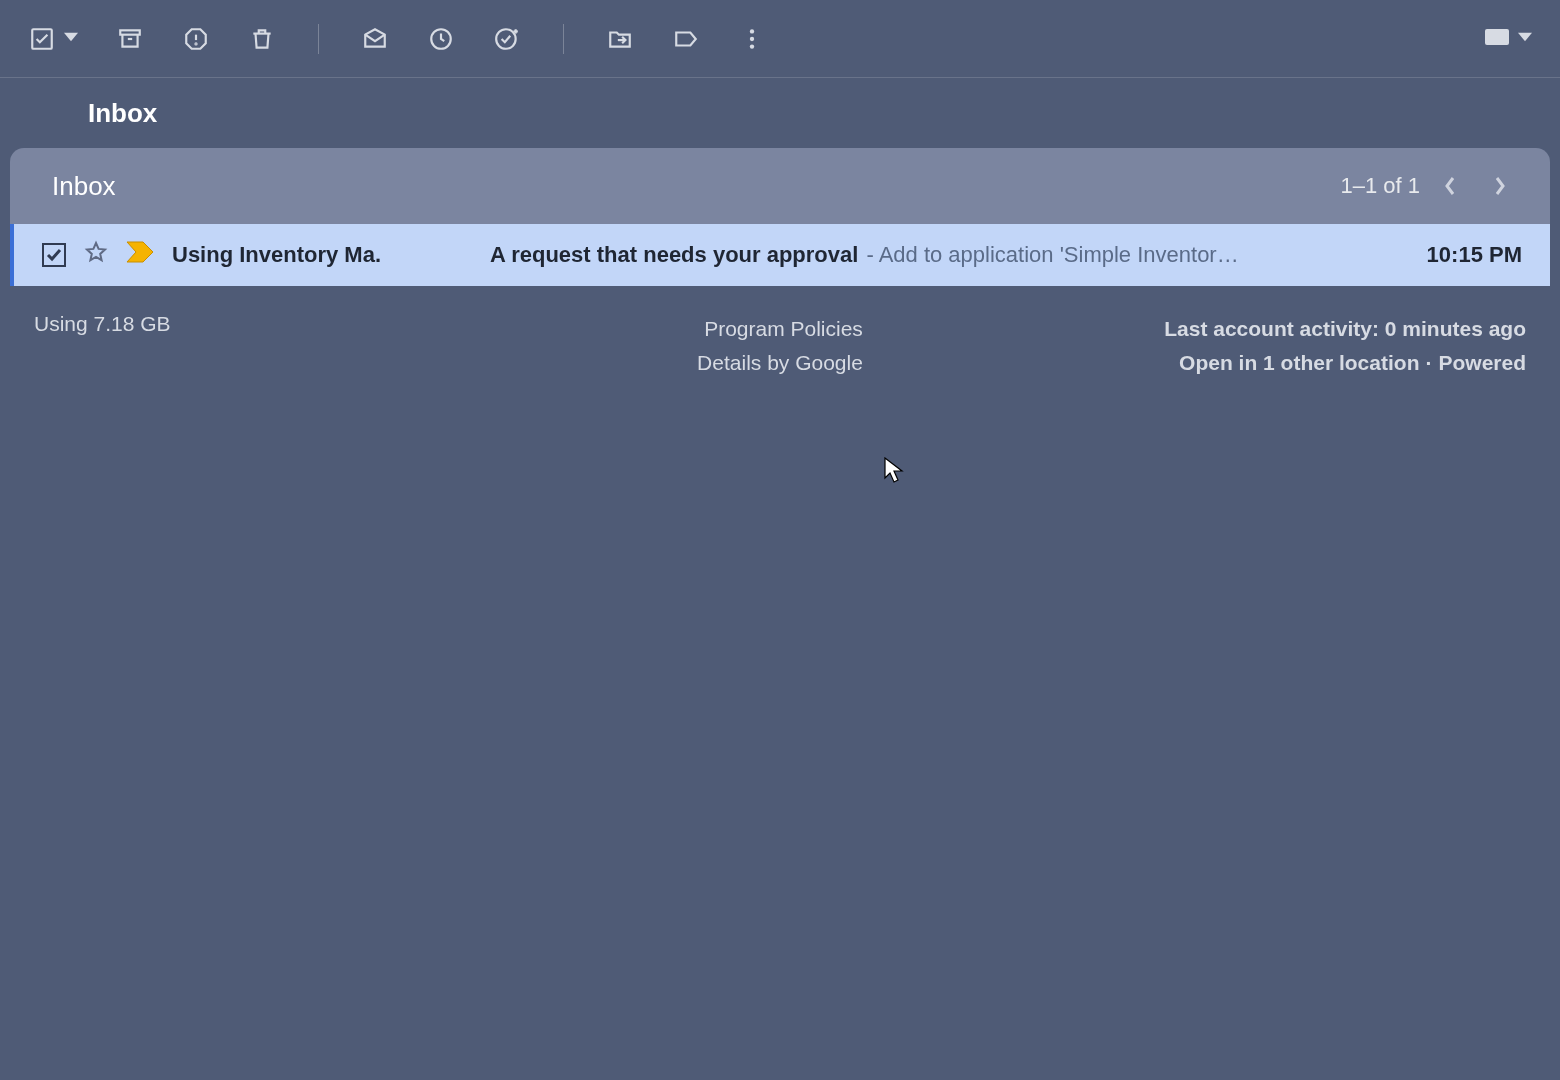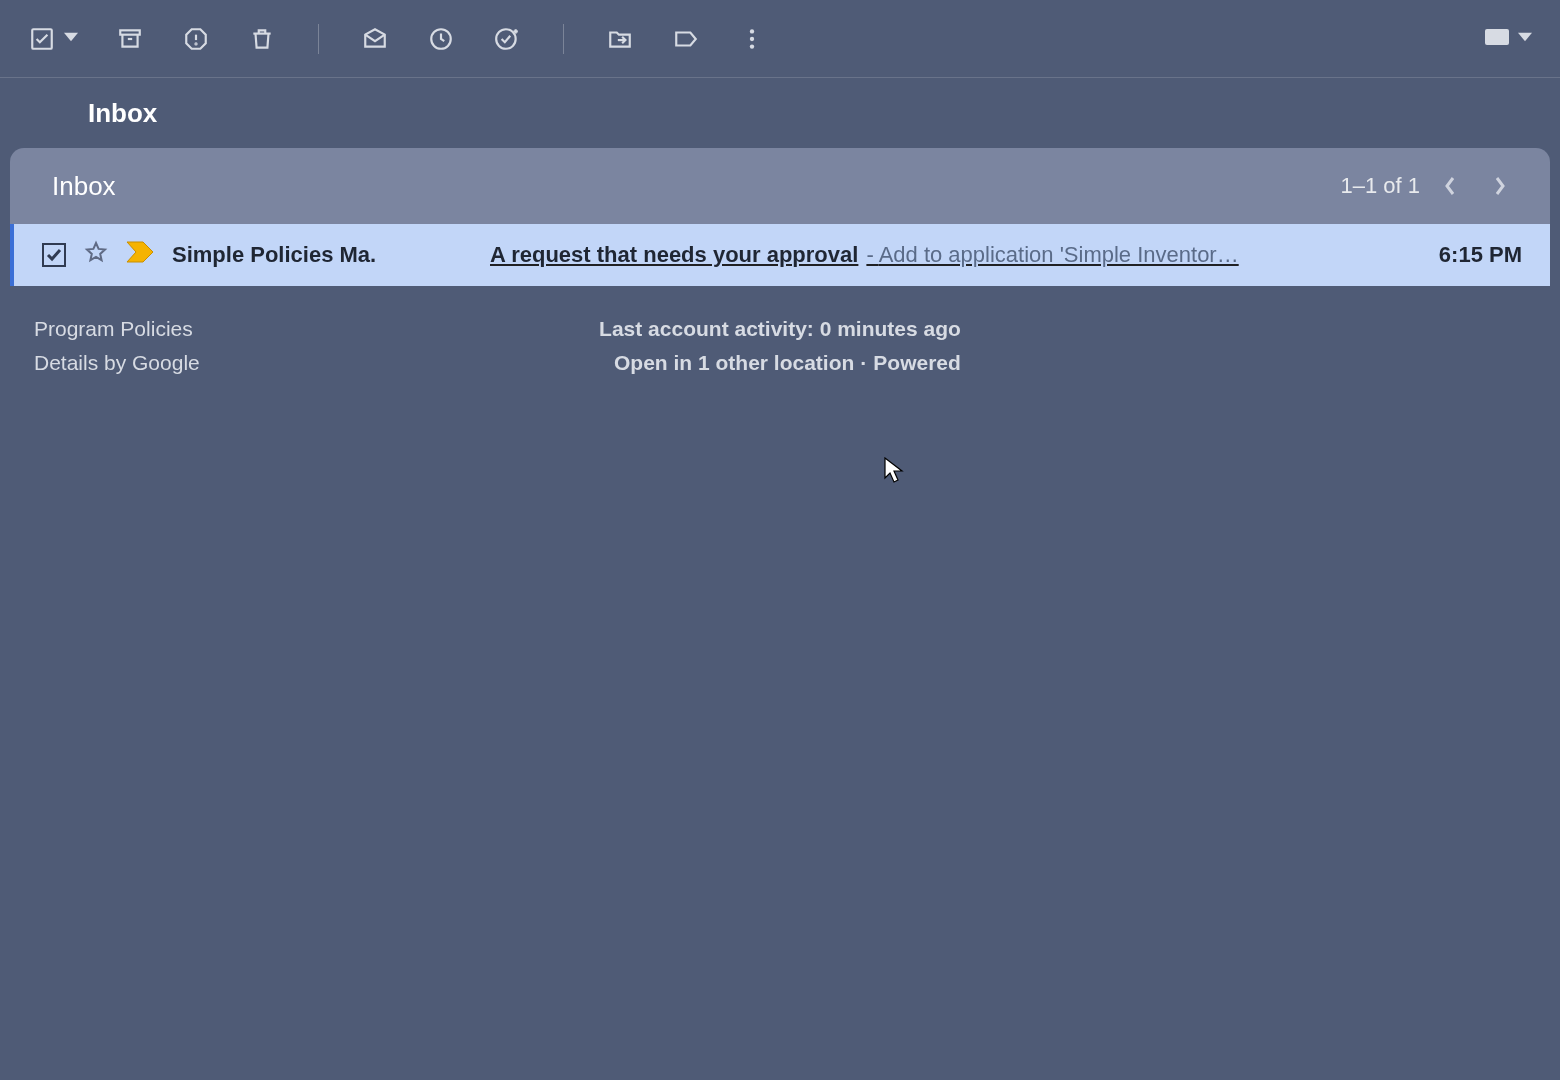--- a/index.html
+++ b/index.html
@@ -90,37 +90,37 @@
   .mail-row .checkbox {
     width:24px; height:24px; border:2px solid #303b52;
     display:inline-flex; align-items:center; justify-content:center;
     background: transparent;
   }
   .mail-row .checkbox svg{ width:16px; height:16px; stroke:#303b52; stroke-width:3; fill:none;}
   .mail-row .star { color:#5f6a84; }
   .mail-row .star svg{ width:24px; height:24px; fill:none; stroke:currentColor; stroke-width:2;}
   .mail-row .important svg{ width:28px; height:22px; }
   .mail-row .sender { font-weight:700; color:#1f2633; width: 300px; white-space:nowrap; overflow:hidden; text-overflow:ellipsis;}
-  .mail-row .subject-wrap { flex:1; display:flex; align-items:flex-end; gap:8px; white-space:nowrap; overflow:hidden;text-decoration:underline;}
+  .mail-row .subject-wrap { flex:1; display:flex; align-items:flex-end; gap:8px; white-space:nowrap; overflow:hidden;}
   .mail-row .subject { font-weight:700; color:#1f2633;}
   .mail-row .preview { color:#5a6b88; overflow:hidden; text-overflow:ellipsis;}
   .mail-row .time { font-weight:700; color:#1f2633; margin-left: 20px;}
 
   
   .footer {
     margin-top: 26px;
     padding: 0 34px;
     display: grid;
     grid-template-columns: 1fr auto 1fr;
     column-gap: 20px;
     font-size: 21px;
     color: #d7dbe3;
   }
   .footer .left { justify-self: start; }
-  .footer .center { text-align:left; line-height: 1.6;}
+  .footer .center { text-align:right; line-height: 1.6;}
   .footer .right { justify-self:end; text-align:right; line-height:1.6;font-weight:bold;}
   .footer a { color:#d7dbe3; text-decoration:none; cursor:pointer;}
   .dot-sep { padding: 0 6px;}
 
   
   .cursor {
     position:absolute; left:884px; top:457px;
     width:20px; height:28px; pointer-events:none;
   }
   .cursor svg{ width:100%; height:100%; }
@@ -265,30 +265,31 @@
     <span class="star">
       <svg viewBox="0 0 24 24">
           <path d="M12 3l2.6 5.9 6.4.6-4.8 4.4 1.4 6.3L12 17l-5.6 3.2 1.4-6.3L3 9.5l6.4-.6z"></path>
         </svg>
     </span>
     <span class="important">
       <svg viewBox="0 0 28 22">
           <path d="M1 1h16l10 10-10 10H1l9-10z" fill="#f5b301" stroke="#c98f00" stroke-width="1"></path>
         </svg>
     </span>
-    <span class="sender">Simple Policies Ma.</span>
+    <span class="sender">Using Inventory Ma.</span>
     <span class="subject-wrap">
       <span class="subject">A request that needs your approval</span>
       <span class="preview"><span> - </span><span>Add to application 'Simple Inventor…</span></span>
     </span>
-    <span class="time">6:15 PM</span>
+    <span class="time">10:15 PM</span>
   </div>
 </div>
 
 <div class="footer">
+  <div class="left">Using 7.18 GB</div>
   <div class="center">
     <a>Program Policies</a><br>
     <span>Details by Google</span>
   </div>
   <div class="right">
     <span>Last account activity: 0 minutes ago</span><br>
     <span>Open in 1 other location</span><span class="dot-sep">·</span><a>Powered</a>
   </div>
 </div>
 

